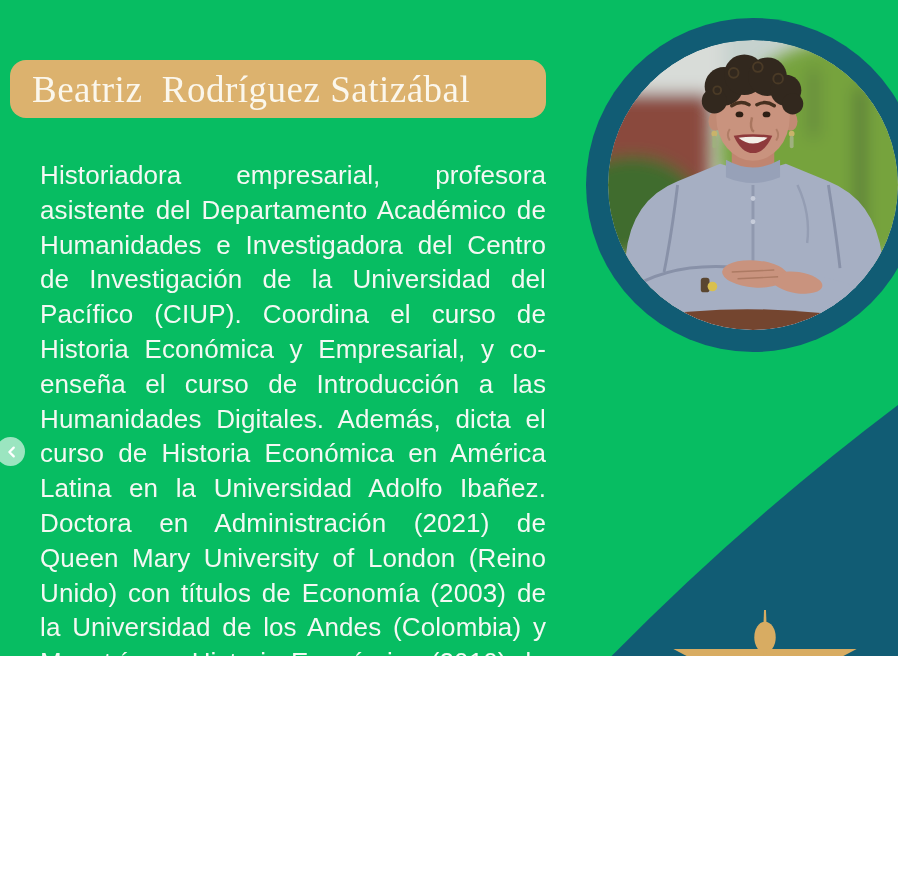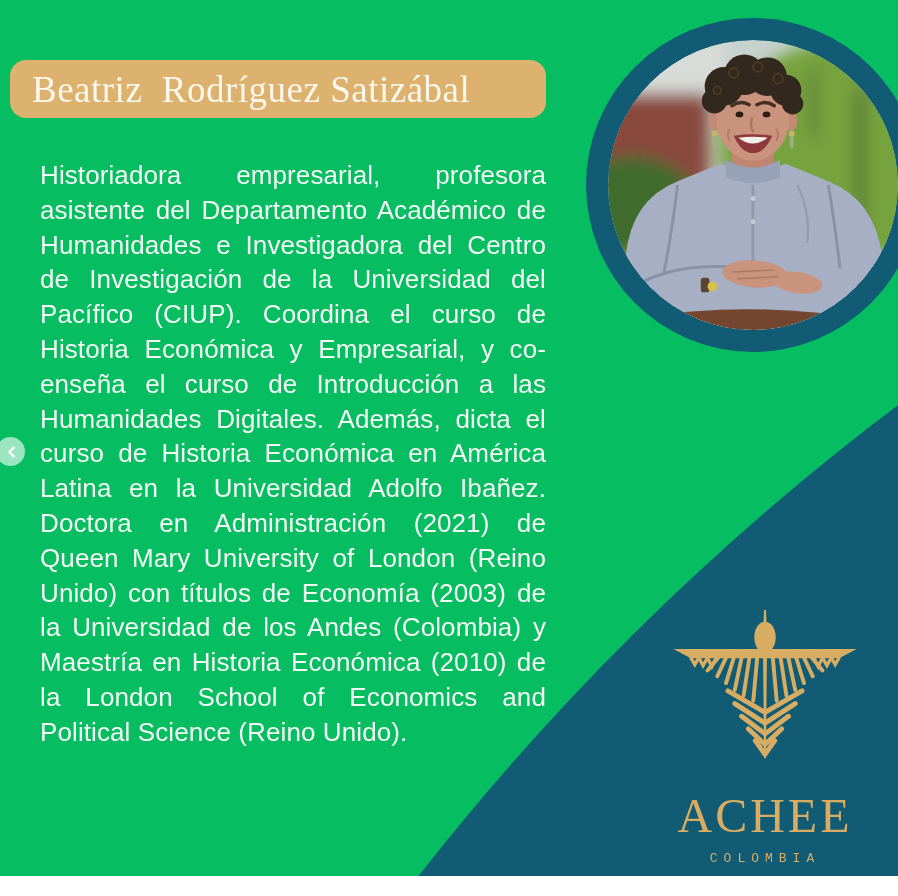--- a/index.html
+++ b/index.html
@@ -7,21 +7,21 @@
     --teal:#115C74;
     --banner-gold:#DCB26E;
     --logo-gold:#D8AC62;
     --text-white:#F4F8F3;
     --title-white:#FBF7EC;
   }
   *{margin:0;padding:0;box-sizing:border-box;}
   html,body{width:898px;height:896px;}
   body{font-family:"Liberation Sans",sans-serif;}
   .canvas{
-    position:relative;width:898px;height:876px;
+    position:relative;width:898px;height:656px;
     background:var(--background-green);
     overflow:hidden;
   }
   
   .corner-svg{position:absolute;left:0;top:0;width:898px;height:896px;display:block;}
 
   
   .banner{
     position:absolute;left:10px;top:60px;width:536px;height:58px;
     background:var(--banner-gold);

